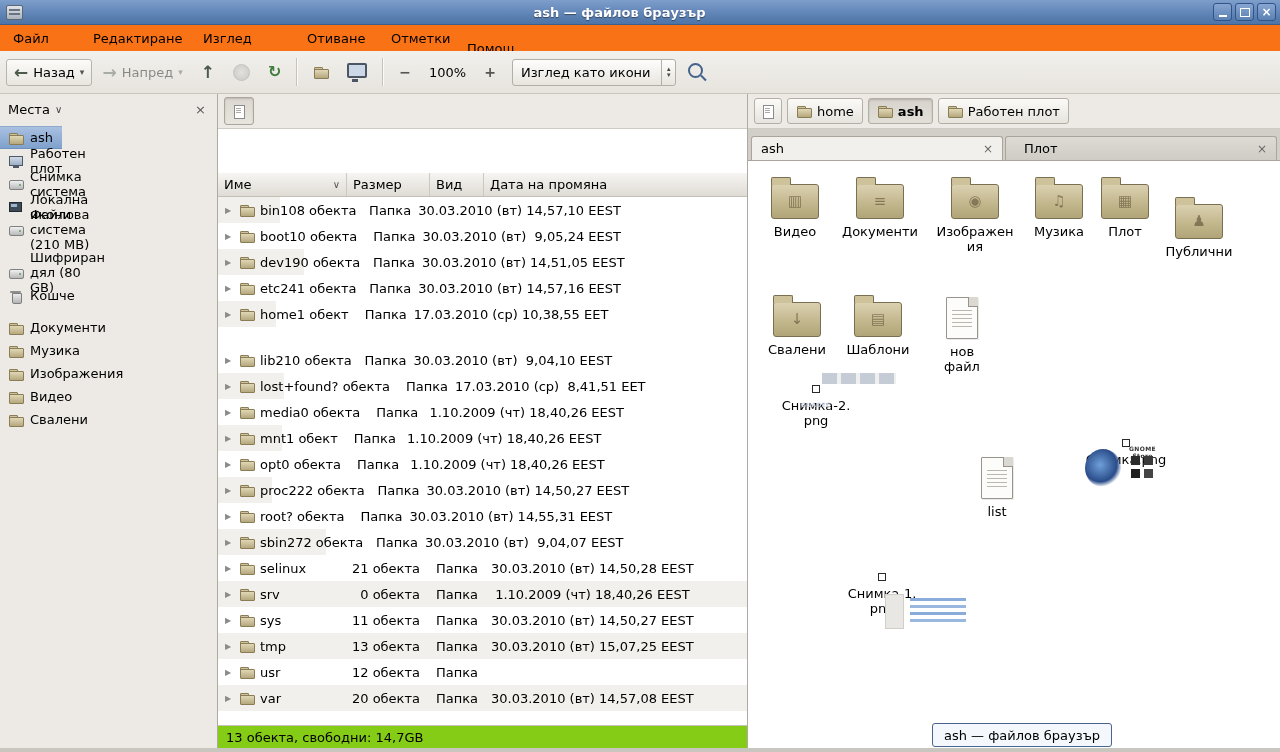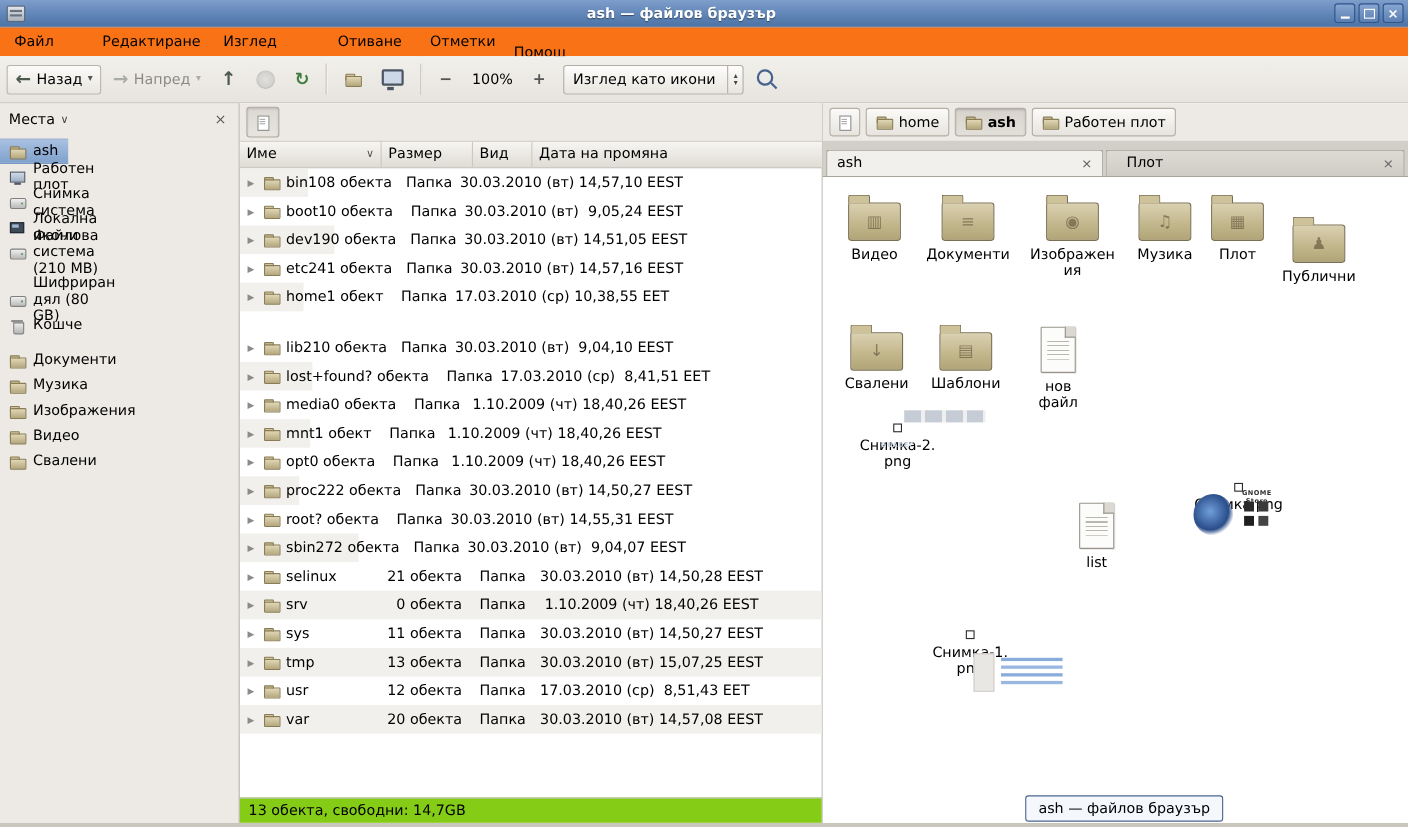--- a/index.html
+++ b/index.html
@@ -76,21 +76,21 @@
   .ic-trash .mi::before{content:"";position:absolute;left:4px;top:5px;width:8px;height:9px;background:linear-gradient(#ececec,#b5b5b5);border:1px solid #7e7e7e;border-radius:0 0 2px 2px;}
   .ic-trash .mi::after{content:"";position:absolute;left:2px;top:3px;width:11px;height:2px;background:#8e8e8e;border-radius:1px;}
   .mi-doc::before{content:"";position:absolute;left:3px;top:2px;width:9px;height:12px;background:#fff;border:1px solid #8b8b8b;}
   .mi-doc::after{content:"";position:absolute;left:5px;top:5px;width:5px;height:1px;background:#aaa;box-shadow:0 2px 0 #aaa,0 4px 0 #aaa;}
 
   
   .mid{width:530px;flex:none;border-right:1px solid #aeaaa2;background:#fff;display:flex;flex-direction:column;box-sizing:border-box;}
   .pane-locbar{height:34px;flex:none;display:flex;align-items:center;gap:5px;padding:0 6px;background:#edeae5;border-bottom:1px solid #cfccc5;}
   .loc-btn{width:28px;height:26px;border:1px solid #aaa69e;border-radius:3px;background:linear-gradient(#dcd8d1,#e8e5df);
     box-shadow:inset 0 1px 2px rgba(0,0,0,.15);display:flex;align-items:center;justify-content:center;}
-  .list-header{height:23px;flex:none;display:flex;background:linear-gradient(#f7f5f2,#dfdcd5);border-bottom:1px solid #c3bfb7;}
+  .list-header{height:23px;flex:none;display:flex;background:linear-gradient(#f7f5f2,#dfdcd5);border-bottom:1px solid #c3bfb7;margin-top:44px;}
   .hcell{display:flex;align-items:center;padding:0 6px;border-right:1px solid #ccc8c0;box-sizing:border-box;}
   .hc-name{width:129px;}
   .hc-size{width:83px;}
   .hc-type{width:54px;}
   .hc-date{flex:1;border-right:none;}
   .sort-ind{margin-left:auto;font-size:10px;color:#555;}
   .rows{flex:1;overflow:hidden;}
   .frow{height:26px;display:flex;align-items:center;}
   .frow:nth-of-type(odd){background:#f2f0ec;}
   .cell{box-sizing:border-box;}
@@ -531,21 +531,20 @@
           </div>
 
           <div class="frow pos-17">
             <span class="cell c-name">
               <span class="expander">▶</span>
               <span class="mi mi-folder"></span>
               <span>usr</span>
             </span>
             <span class="cell c-size">12 обекта</span>
             <span class="cell c-type">Папка</span>
-            <span class="cell c-date">17.03.2010 (ср)  8,51,43 EET</span>
           </div>
 
           <div class="frow pos-18">
             <span class="cell c-name">
               <span class="expander">▶</span>
               <span class="mi mi-folder"></span>
               <span>var</span>
             </span>
             <span class="cell c-size">20 обекта</span>
             <span class="cell c-type">Папка</span>

